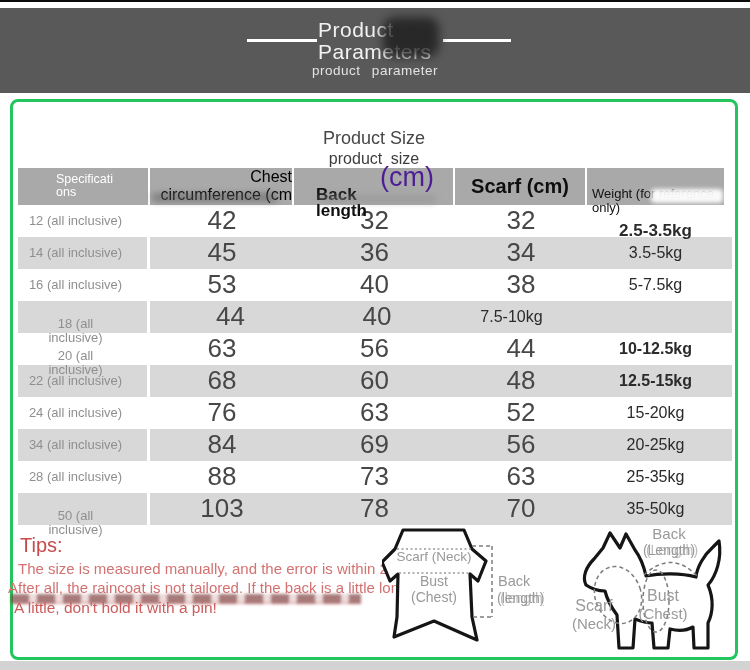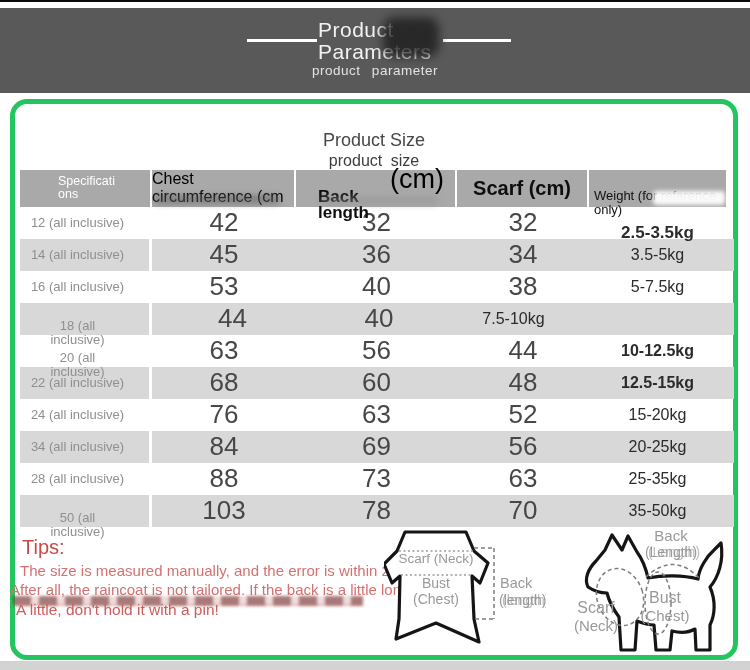--- a/index.html
+++ b/index.html
@@ -17,40 +17,40 @@
   .banner-line{top:31px;height:3px;background:#ffffff;}
   #bline-l{left:247px;width:70px;}
   #bline-r{left:443px;width:68px;}
   #banner-blob{left:383px;top:9px;width:56px;height:40px;background:#1d1d1d;
     opacity:.8;filter:blur(5px);border-radius:12px;}
   #banner-sub{left:0;top:55px;width:750px;text-align:center;color:#e3e3e3;
     font-size:13.5px;word-spacing:7px;letter-spacing:.5px;}
 
   
   #panel{left:10px;top:99px;width:728px;height:561px;background:#fff;
-    border:5px solid #22c55e;border-radius:17px;box-sizing:border-box;}
+    border:3px solid #22c55e;border-radius:8px;box-sizing:border-box;}
   #size-title{left:0;top:26px;width:100%;text-align:center;font-size:18px;color:#474747;}
   #size-sub{left:0;top:48px;width:100%;text-align:center;font-size:16px;color:#3d3d3d;word-spacing:4px;}
 
   
   #size-table{left:5px;top:66px;width:714px;}
   .tr{display:flex;height:32px;}
   .tr.gray{background:#d8d8d8;}
   #thead{display:flex;height:37px;}
   .th{background:#a9a9a9;box-sizing:border-box;border-right:2px solid #ffffff;position:relative;}
   .th:last-child{border-right:none;}
   .td{box-sizing:border-box;}
   .c1{width:132px;}
-  .c2{width:144px;}
+  .c2{width:144px;text-align:right;}
   .c3{width:161px;}
   .c4{width:132px;}
   .c5{width:137px;}
   #th-spec{color:#ffffff;font-size:12.5px;line-height:13px;padding:5px 0 0 38px;white-space:pre-line;}
   #th-back{color:#0e0e0e;font-size:17px;font-weight:bold;line-height:16px;padding:3px 0 0 22px;white-space:pre-line;}
-  #th-back .cm-ghost{position:absolute;left:94px;top:1px;font-size:27px;font-weight:400;color:#000000;}
+  #th-back .cm-ghost{position:absolute;left:86px;top:1px;font-size:27px;font-weight:400;color:#4c1d95;}
   #th-scarf{color:#0e0e0e;font-size:20px;font-weight:bold;text-align:center;line-height:36px;}
   #th-weight{color:#111111;font-size:13px;line-height:14.5px;padding:4px 0 0 5px;white-space:pre-line;}
   .smudge{position:absolute;border-radius:4px;}
   #sm-chest{left:2px;top:25px;width:126px;height:9px;background:#5f5f5f;opacity:.55;filter:blur(3px);}
   #sm-back{left:24px;top:27px;width:118px;height:8px;background:#909090;opacity:.5;filter:blur(3px);}
   #sm-weight{right:1px;top:21px;width:72px;height:14px;background:#ffffff;opacity:.95;filter:blur(2px);}
 
   .td.spec{color:#8f8f8f;font-size:13px;text-align:center;padding-right:14px;line-height:32px;border-right:3px solid #ffffff;}
   .td.spec.wrap{line-height:14px;padding-top:16px;white-space:pre-line;}
   .td.num{font-size:26px;color:#474747;text-align:center;line-height:31px;}

